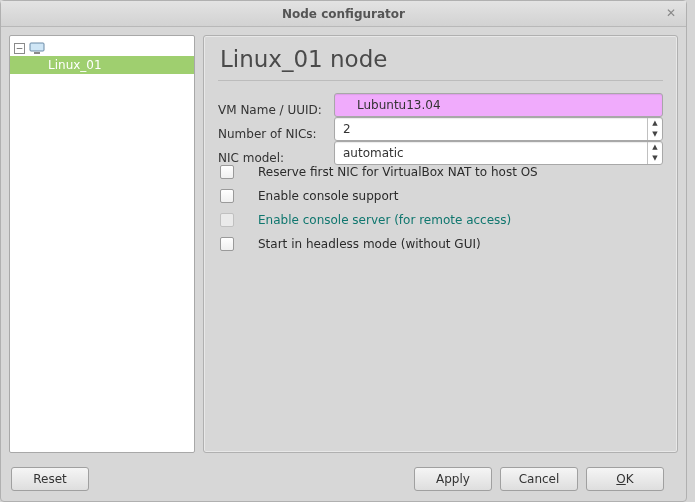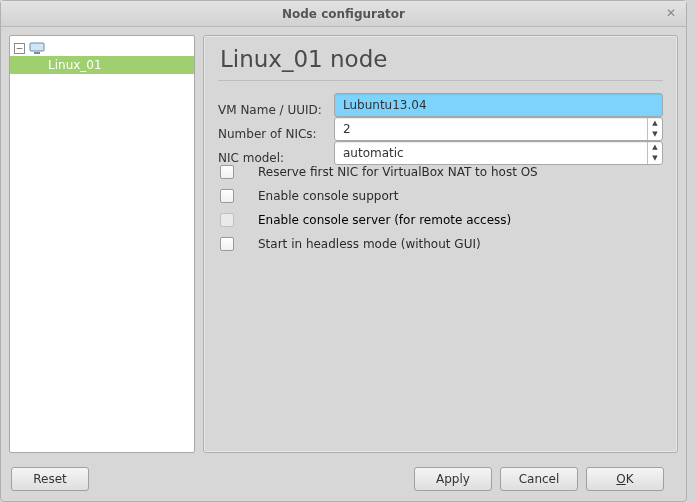--- a/index.html
+++ b/index.html
@@ -105,22 +105,22 @@
   }
   .form-row label.fld {
     width: 110px;
     color: #333;
   }
   input[type=text].txt {
     flex: 1;
     height: 24px;
     border: 1px solid #a8a8a8;
     border-radius: 3px;
-    background: #7dd3fc;
-    padding: 0 8px;
+    background: #f0abfc;
+    padding: 0 22px;
     font: inherit;
     color: #333;
     box-shadow: inset 0 1px 1px rgba(0,0,0,0.08);
   }
   .spinbox, .combo {
     flex: 1;
     height: 24px;
     border: 1px solid #a8a8a8;
     border-radius: 3px;
     background: #fff;
@@ -161,21 +161,21 @@
     border-radius: 2px;
     background: linear-gradient(#fff,#f0f0f0);
     cursor: pointer;
   }
   .check-row.disabled .checkbox {
     border-color: #c0c0c0;
     background: #eaeaea;
     cursor: default;
   }
   .check-row.disabled .chk-label {
-    color: #000000;
+    color: #0f766e;
   }
   .footer {
     display: flex;
     padding: 6px 22px 10px 10px;
     gap: 8px;
   }
   .footer .spacer { flex: 1; }
   button.btn {
     min-width: 78px;
     height: 24px;

